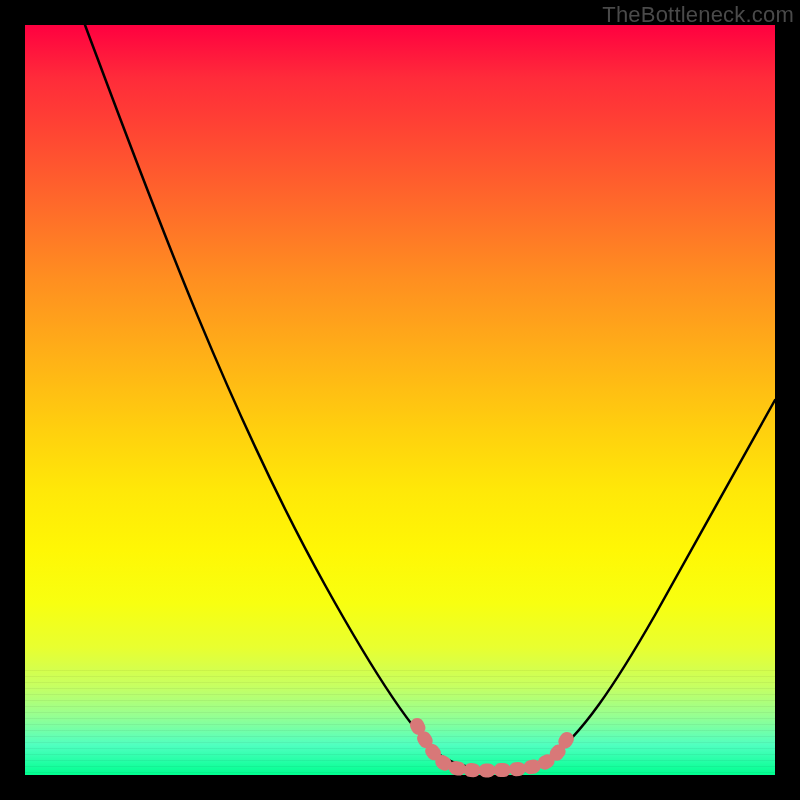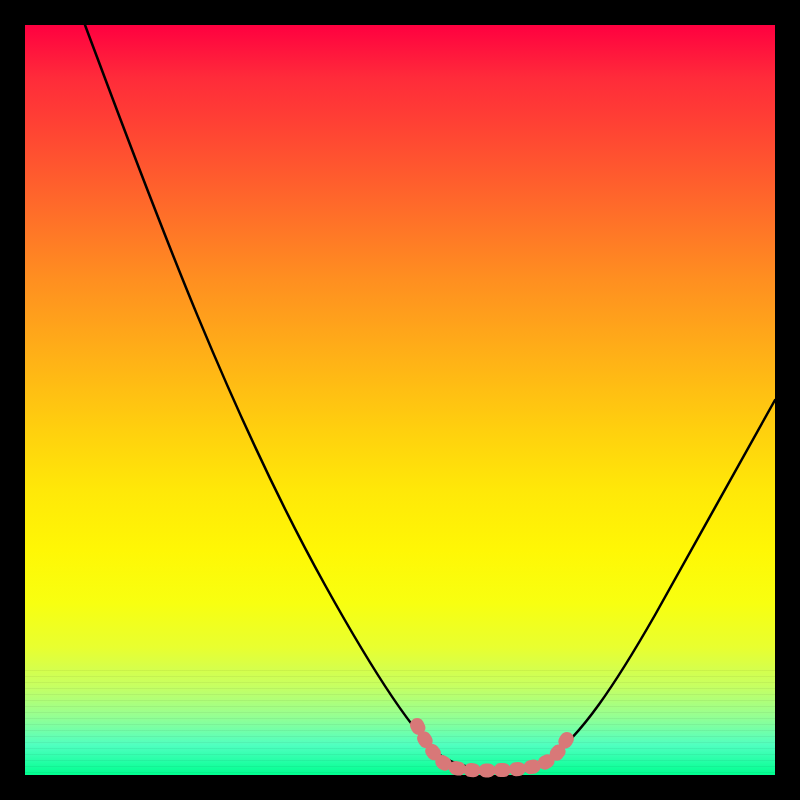--- a/index.html
+++ b/index.html
@@ -89,13 +89,14 @@
                C 495 744, 510 742, 525 732
                C 555 712, 590 660, 630 590
                C 680 500, 720 430, 750 375" fill="none" stroke="#000" stroke-width="2.5" stroke-linecap="round"></path>
       <path d="M 392 700
                C 402 720, 412 735, 422 740
                C 435 746, 455 746, 478 745
                C 500 744, 515 742, 526 734
                C 534 728, 540 718, 546 706" fill="none" stroke="#d87878" stroke-width="14" stroke-linecap="round" stroke-dasharray="3 12"></path>
     </svg>
   </div>
+  <div class="attribution">TheBottleneck.com</div>
 </div>
 
 </body></html>

